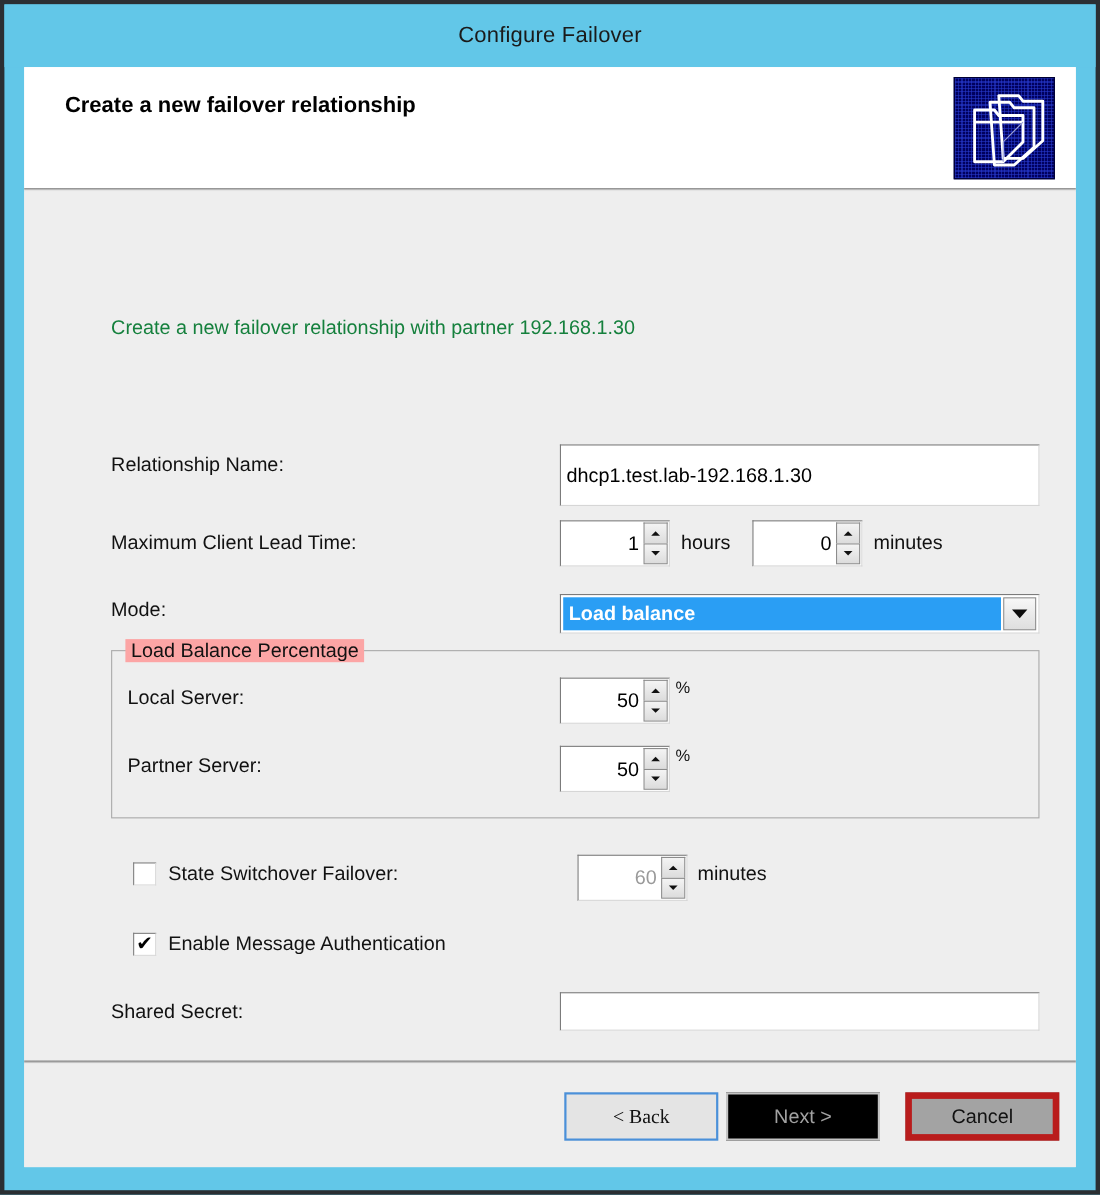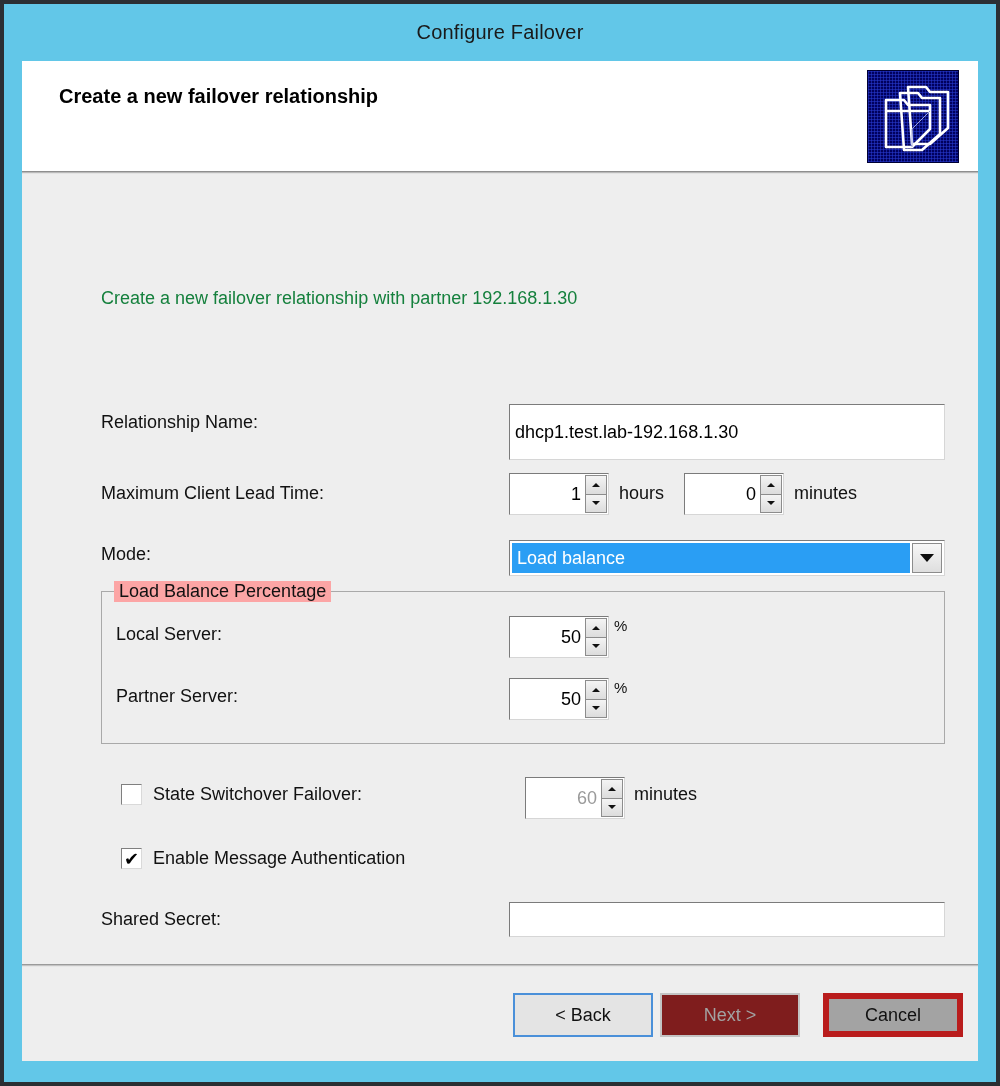--- a/index.html
+++ b/index.html
@@ -208,20 +208,21 @@
     box-sizing: border-box;
     height: 36px;
     background: #ffffff;
     border-top: 1px solid #7b7b7b;
     border-left: 1px solid #7b7b7b;
     border-right: 1px solid #d6d6d6;
     border-bottom: 1px solid #d6d6d6;
     display: flex;
     align-items: stretch;
     padding: 2px;
+    font-weight: bold;
   }
   .combo-text {
     flex: 1;
     background: #2a9ef4;
     color: #ffffff;
     font-size: 18px;
     display: flex;
     align-items: center;
     padding-left: 5px;
   }
@@ -303,21 +304,21 @@
     background: #e2e2e2;
     font-size: 18px;
     color: #111111;
     display: flex;
     align-items: center;
     justify-content: center;
     font-family: "Liberation Sans", sans-serif;
   }
   .btn.focus  { border: 2px solid #4a90d9; background: #e4e4e4; }
   .btn.normal { border: 6px solid #b91c1c; background: #a3a3a3; }
-  .btn.disabled { border: 2px solid #c3c3c3; background: #7f1d1d; color: #a2a2a2; }
+  .btn.disabled { border: 2px solid #c3c3c3; background: #000000; color: #a2a2a2; }
 </style>
 </head>
 <body>
 
 <div class="window">
 
   <div class="titlebar">
     <div class="titlebar-text">Configure Failover</div>
   </div>
 
@@ -437,19 +438,19 @@
       </div>
       <div class="field-label" style="left:131px; top:674px;">Enable Message Authentication</div>
 
       <div class="field-label" style="left:79px; top:735px;">Shared Secret:</div>
       <div class="textbox" style="left:487px; top:728px; width:436px; height:35px;"></div>
 
     </div>
 
     <div class="footer-rule"></div>
     <div class="footer">
-      <div class="btn focus" style="left:491px; top:26px; width:140px;">&lt; Back</div>
+      <div class="btn focus" style="left:491px; top:26px; width:140px;font-family:Liberation Serif, serif;">&lt; Back</div>
       <div class="btn disabled" style="left:638px; top:26px; width:140px;">Next &gt;</div>
       <div class="btn normal" style="left:801px; top:26px; width:140px;">Cancel</div>
     </div>
 
   </div>
 </div>
 
 </body></html>

